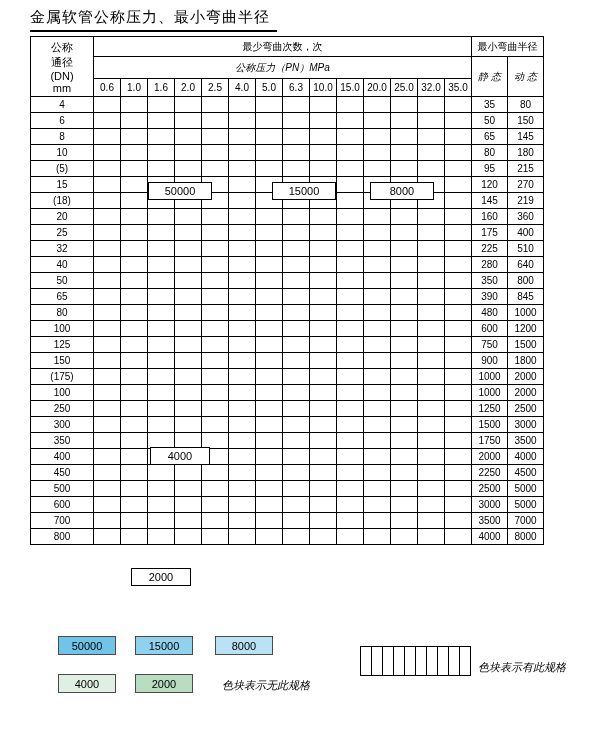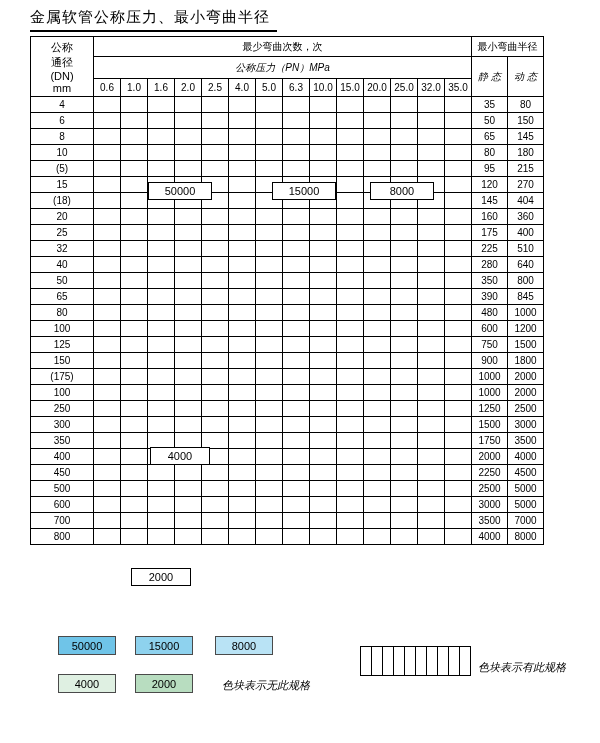--- a/index.html
+++ b/index.html
@@ -246,21 +246,21 @@
         <td class="col-p f-blue-d"></td>
         <td class="col-p f-blue-d"></td>
         <td class="col-p f-blue-d"></td>
         <td class="col-p f-blue-d"></td>
         <td class="col-p f-blue-d"></td>
         <td class="col-p f-blue-d"></td>
         <td class="col-p f-none"></td>
         <td class="col-p f-none"></td>
         <td class="col-p f-none"></td>
         <td class="col-r">145</td>
-        <td class="col-r">404</td>
+        <td class="col-r">219</td>
       </tr>
       <tr>
         <td class="hdr hdr-dn">20</td>
         <td class="col-p f-blue-d"></td>
         <td class="col-p f-blue-d"></td>
         <td class="col-p f-blue-d"></td>
         <td class="col-p f-blue-d"></td>
         <td class="col-p f-blue-d"></td>
         <td class="col-p f-blue-d"></td>
         <td class="col-p f-blue-d"></td>

